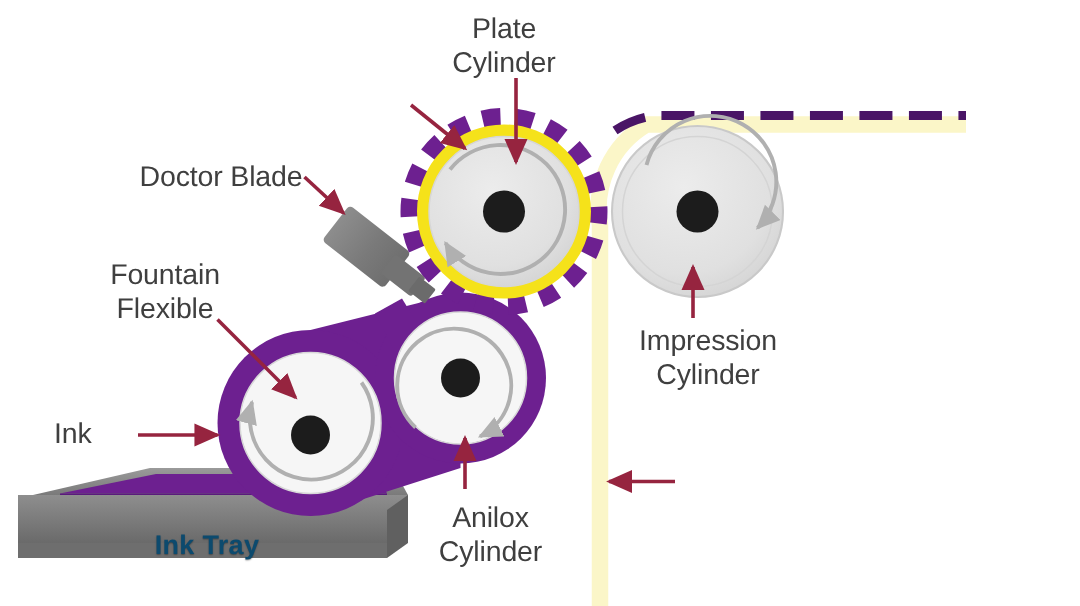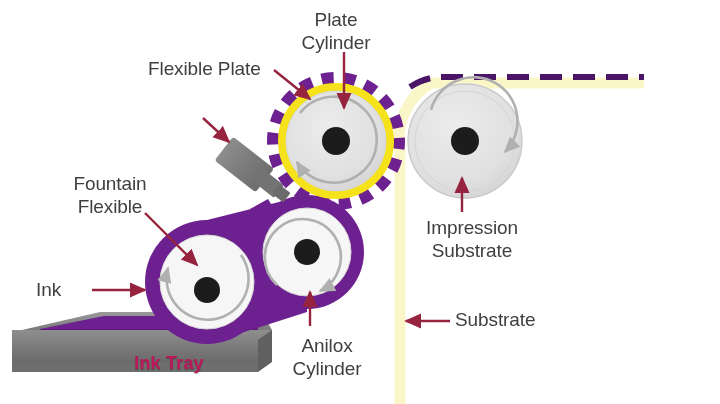--- a/index.html
+++ b/index.html
@@ -33,29 +33,28 @@
     font-size: 19px;
     line-height: 23px;
     font-weight: 400;
     white-space: pre;
     letter-spacing: -0.1px;
   }
   .lbl-center { text-align: center; transform: translateX(-50%); }
   .lbl-left { text-align: left; }
   .tray-label {
     position: absolute;
-    color: #be185d;
+    color: #0c4a6e;
     font-family: "Liberation Sans", sans-serif;
     font-size: 18px;
     font-weight: 600;
     letter-spacing: 0.2px;
     white-space: pre;
     transform: translateX(-50%);
     text-shadow: 0 1px 1px rgba(0,0,0,0.35);
-    margin-left: 31px;
   }
 </style>
 </head>
 <body>
 
 <div id="diagram-root">
 
   <svg id="press-svg" viewBox="0 0 720 404" xmlns="http://www.w3.org/2000/svg">
 
     <defs>
@@ -154,31 +153,30 @@
       <line x1="92" y1="290" x2="145" y2="290" marker-end="url(#arrowMaroon)"></line>
       <line x1="310" y1="326" x2="310" y2="292" marker-end="url(#arrowMaroon)"></line>
       <line x1="462" y1="212" x2="462" y2="178" marker-end="url(#arrowMaroon)"></line>
       <line x1="450" y1="321" x2="406" y2="321" marker-end="url(#arrowMaroon)"></line>
     </g>
   </svg>
 
   <div class="callout-label lbl-center" style="left:336px; top:8px;">Plate
 Cylinder</div>
 
-  <div class="callout-label lbl-left" style="left:148px; top:57px;">Flexible Plate</div>
 
+  <div class="callout-label lbl-left" style="left:93px; top:107px;">Doctor Blade</div>
 
   <div class="callout-label lbl-center" style="left:110px; top:172px;">Fountain
 Flexible</div>
 
   <div class="callout-label lbl-left" style="left:36px; top:278px;">Ink</div>
 
   <div class="callout-label lbl-center" style="left:327px; top:334px;">Anilox
 Cylinder</div>
 
   <div class="callout-label lbl-center" style="left:472px; top:216px;">Impression
-Substrate</div>
+Cylinder</div>
 
-  <div class="callout-label lbl-left" style="left:455px; top:308px;">Substrate</div>
 
   <div class="tray-label" style="left:138px; top:353px;">Ink Tray</div>
 
 </div>
 
 </body></html>

